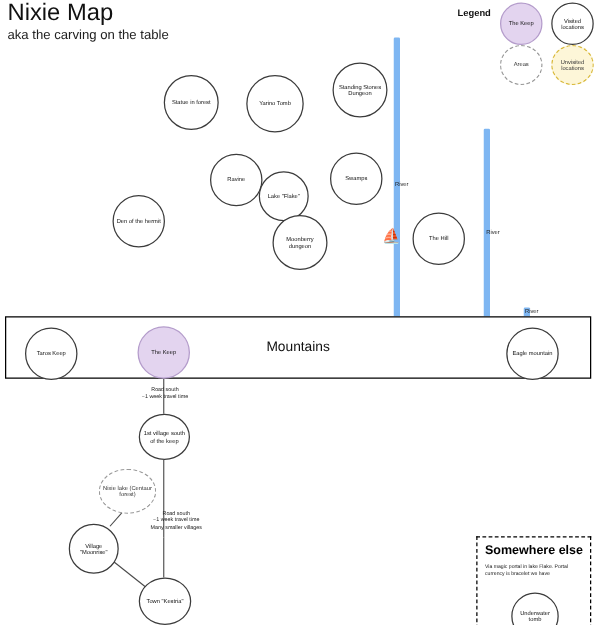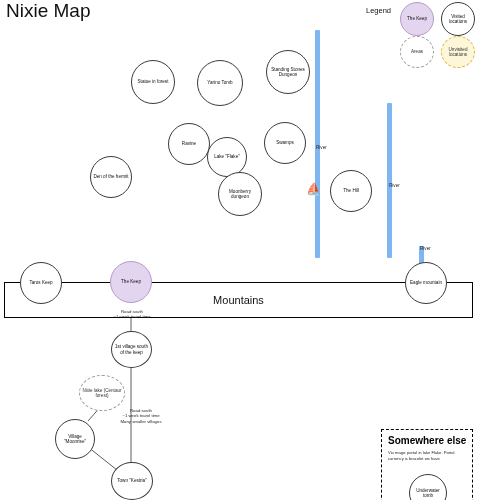--- a/index.html
+++ b/index.html
@@ -38,21 +38,21 @@
     padding:2px;
     z-index:6;
   }
   .node.keep{ background:#e3d4ef; border-color:#b49ccb; }
   .node.dashed{ background:#ffffff; border:0.9px dashed #9a9a9a; color:#333;}
   .node.unvisited{ background:#fdf6d8; border:1.1px dashed #d9b93a; color:#333;}
 
   
   .legend-title{
     position:absolute;left:366px;top:6px;
-    font-size:7.5px;font-weight:normal;color:#111;
+    font-size:7.5px;font-weight:bold;color:#111;
   }
 
   
   .river{
     position:absolute;
     background:#7eb6f2;
     width:5px;
     border-radius:1px;
     z-index:2;
   }
@@ -63,26 +63,25 @@
   }
   .boat{
     position:absolute;
     font-size:12px;line-height:1;
     z-index:8;
   }
 
   
   .mountains-band{
     position:absolute;
-    left:4px;top:253px;width:469px;height:36px;
+    left:4px;top:253px;width:469px;height:50px;
     border:1.6px solid #000;
     background:#fff;
     box-sizing:border-box;
     z-index:5;
-    margin-top:29px;
   }
   .mountains-label{
     position:absolute;left:0;top:0;width:100%;height:100%;
     display:flex;align-items:center;justify-content:center;
     font-size:11px;color:#111;
   }
   .road-label{
     position:absolute;
     font-size:4.3px;color:#222;text-align:center;line-height:1.25;
     z-index:7;
@@ -106,20 +105,21 @@
   }
 
   svg.lines{position:absolute;left:0;top:0;width:477px;height:500px;z-index:3;pointer-events:none;}
 </style>
 </head>
 <body>
 
 <div id="canvas">
 
   <div class="title">Nixie Map</div>
+  <div class="subtitle">aka the carving on the table</div>
 
   <div class="legend-title">Legend</div>
 
   <div class="node keep" style="left:400px;top:2px;width:34px;height:34px;font-size:4.6px;">
     <span>The Keep</span>
   </div>
 
   <div class="node" style="left:441px;top:2px;width:34px;height:34px;font-size:4.6px;">
     <span>Visited locations</span>
   </div>

